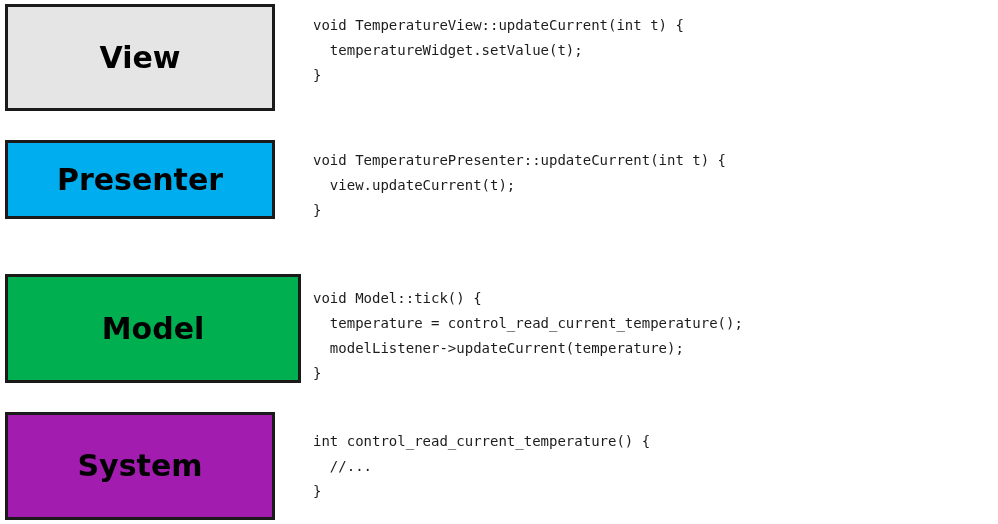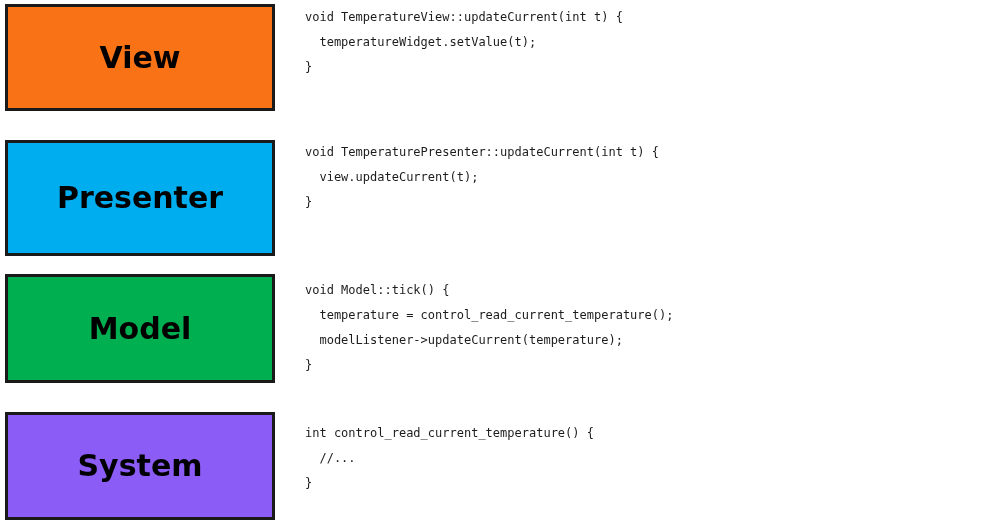--- a/index.html
+++ b/index.html
@@ -43,48 +43,48 @@
     color: #000000;
     letter-spacing: 0px;
     line-height: 1;
     text-align: center;
   }
 
   .code-block {
     position: absolute;
     left: 305px;
     font-family: "DejaVu Sans Mono", monospace;
-    font-size: 12px;
+    font-size: 14px;
     line-height: 25px;
     color: #1c1c1c;
     white-space: pre;
     letter-spacing: 0px;
-    margin: 0;
+    margin: 8px;
   }
 
   
   #row-view    .layer-box { top: 4px;   height: 107px; width: 270px; }
   #row-view    .code-block { top: 5px; }
 
-  #row-presenter .layer-box { top: 140px; height: 116px; width: 270px; }
+  #row-presenter .layer-box { top: 140px; height: 79px; width: 270px; }
   #row-presenter .code-block { top: 140px; }
 
-  #row-model   .layer-box { top: 274px; height: 109px; width: 270px; }
+  #row-model   .layer-box { top: 274px; height: 109px; width: 296px; }
   #row-model   .code-block { top: 278px; }
 
   #row-system  .layer-box { top: 412px; height: 108px; width: 270px; }
   #row-system  .code-block { top: 421px; }
 </style>
 </head>
 <body style="background-color: rgb(255, 255, 255);">
 
 <div id="diagram">
 
   <div class="layer-row" id="row-view">
-    <div class="layer-box" style="background-color: #f97316; border-color: rgb(26, 26, 26);">
+    <div class="layer-box" style="background-color: #e5e5e5; border-color: rgb(26, 26, 26);">
       <span class="layer-label">View</span>
     </div>
     <pre class="code-block">void TemperatureView::updateCurrent(int t) {
   temperatureWidget.setValue(t);
 }</pre>
   </div>
 
   <div class="layer-row" id="row-presenter">
     <div class="layer-box" style="background-color: rgb(0, 174, 239); border-color: rgb(26, 26, 26);">
       <span class="layer-label">Presenter</span>
@@ -98,21 +98,21 @@
     <div class="layer-box" style="background-color: rgb(0, 175, 80); border-color: rgb(26, 26, 26);">
       <span class="layer-label">Model</span>
     </div>
     <pre class="code-block">void Model::tick() {
   temperature = control_read_current_temperature();
   modelListener-&gt;updateCurrent(temperature);
 }</pre>
   </div>
 
   <div class="layer-row" id="row-system">
-    <div class="layer-box" style="background-color: #8b5cf6; border-color: rgb(26, 26, 26);">
+    <div class="layer-box" style="background-color: #a21caf; border-color: rgb(26, 26, 26);">
       <span class="layer-label">System</span>
     </div>
     <pre class="code-block">int control_read_current_temperature() {
   //...
 }</pre>
   </div>
 
 </div>
 
 </body></html>

